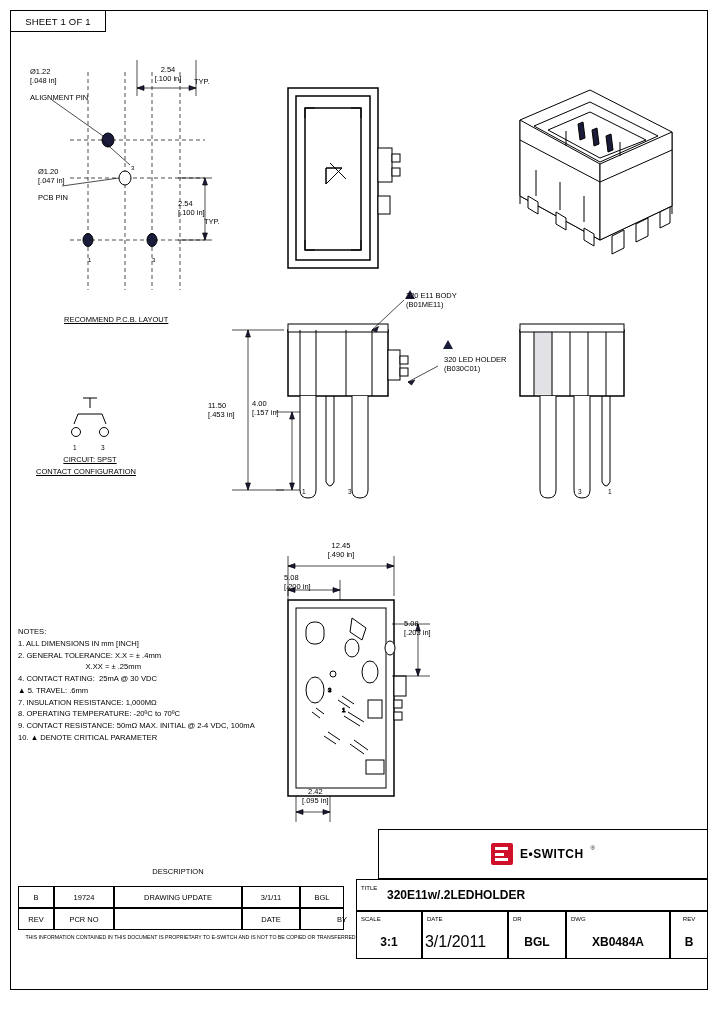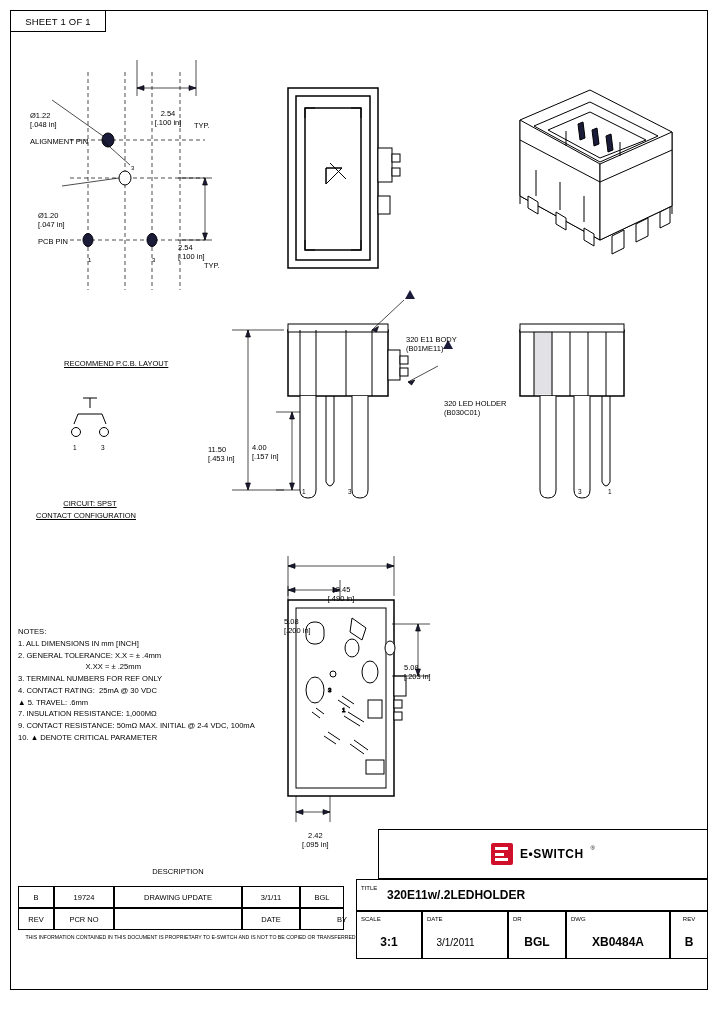--- a/index.html
+++ b/index.html
@@ -1,20 +1,20 @@
 <!DOCTYPE html>
 <html><head>
 <meta charset="utf-8">
 <style>
   html,body{margin:0;padding:0;background:#fff;}
   body{width:720px;height:1012px;font-family:"Liberation Sans",sans-serif;color:#000;}
   #sheet{position:relative;width:720px;height:1012px;overflow:hidden;}
   .frame{position:absolute;left:10px;top:10px;width:698px;height:980px;border:1.5px solid #000;box-sizing:border-box;}
   .sheetbox{position:absolute;left:10px;top:10px;width:96px;height:22px;border:1.5px solid #000;box-sizing:border-box;font-size:9.5px;display:flex;align-items:center;justify-content:center;letter-spacing:.2px;}
-  .lbl{position:absolute;font-size:7.5px;line-height:1.15;white-space:pre;margin-top:44px;}
+  .lbl{position:absolute;font-size:7.5px;line-height:1.15;white-space:pre;}
   .lbl.c{text-align:center;}
   .ul{text-decoration:underline;}
   svg{position:absolute;left:0;top:0;width:720px;height:1012px;overflow:visible;}
   .ln{stroke:#000;fill:none;}
   .w1{stroke-width:1;}
   .w15{stroke-width:1.5;}
   .wthin{stroke-width:.7;}
   .dash{stroke-dasharray:4 3;stroke-width:.7;}
   .fillw{fill:#fff;}
   .fillb{fill:#1b1b3a;}
@@ -302,24 +302,24 @@
   <div class="lbl" style="left:404px;top:620px;">5.08
 [.203 in]</div>
   <div class="lbl" style="left:302px;top:788px;text-align:center;">2.42
 [.095 in]</div>
 
   <div id="notes">
     <div class="nt">NOTES:</div>
     <div class="nt">1. ALL DIMENSIONS IN mm [INCH]</div>
     <div class="nt">2. GENERAL TOLERANCE: X.X = ± .4mm</div>
     <div class="nt">                                X.XX = ± .25mm</div>
-    <div class="nt">3. TERMINAL NUMBERS FOR REF ONLY</div>
     <div class="nt">4. CONTACT RATING:  25mA @ 30 VDC</div>
     <div class="nt">▲ 5. TRAVEL: .6mm</div>
     <div class="nt">7. INSULATION RESISTANCE: 1,000MΩ</div>
+    <div class="nt">8. OPERATING TEMPERATURE: -20ºC to 70ºC</div>
     <div class="nt">9. CONTACT RESISTANCE: 50mΩ MAX. INITIAL @ 2-4 VDC, 100mA</div>
     <div class="nt">10. ▲ DENOTE CRITICAL PARAMETER</div>
   </div>
 
   <div class="tb" style="left:18px;top:886px;width:36px;height:22px;"></div>
   <div class="tbtext" style="left:18px;top:886px;width:36px;height:22px;">B</div>
   <div class="tb" style="left:54px;top:886px;width:60px;height:22px;"></div>
   <div class="tbtext" style="left:54px;top:886px;width:60px;height:22px;">19724</div>
   <div class="tb" style="left:114px;top:886px;width:128px;height:22px;"></div>
   <div class="tbtext" style="left:114px;top:886px;width:128px;height:22px;">DRAWING UPDATE</div>
@@ -355,21 +355,21 @@
   <div class="tb" style="left:356px;top:879px;width:352px;height:32px;"></div>
   <div class="tbtext small tleft" style="left:358px;top:881px;width:26px;height:14px;">TITLE</div>
   <div class="tbtext tleft bold" style="left:384px;top:881px;width:320px;height:28px;font-size:12px;">320E11w/.2LEDHOLDER</div>
 
   <div class="tb" style="left:356px;top:911px;width:66px;height:48px;"></div>
   <div class="tbtext small tleft" style="left:358px;top:913px;width:60px;height:12px;">SCALE</div>
   <div class="tbtext bold" style="left:356px;top:928px;width:66px;height:28px;font-size:12px;">3:1</div>
 
   <div class="tb" style="left:422px;top:911px;width:86px;height:48px;"></div>
   <div class="tbtext small tleft" style="left:424px;top:913px;width:60px;height:12px;">DATE</div>
-  <div class="tbtext" style="left:422px;top:928px;width:67px;height:28px;font-size:10px;">3/1/2011</div>
+  <div class="tbtext" style="left:422px;top:928px;width:67px;height:28px;font-size:16px;">3/1/2011</div>
 
   <div class="tb" style="left:508px;top:911px;width:58px;height:48px;"></div>
   <div class="tbtext small tleft" style="left:510px;top:913px;width:40px;height:12px;">DR</div>
   <div class="tbtext bold" style="left:508px;top:928px;width:58px;height:28px;font-size:12px;">BGL</div>
 
   <div class="tb" style="left:566px;top:911px;width:104px;height:48px;"></div>
   <div class="tbtext small tleft" style="left:568px;top:913px;width:40px;height:12px;">DWG</div>
   <div class="tbtext bold" style="left:566px;top:928px;width:104px;height:28px;font-size:12px;">XB0484A</div>
 
   <div class="tb" style="left:670px;top:911px;width:38px;height:48px;"></div>

